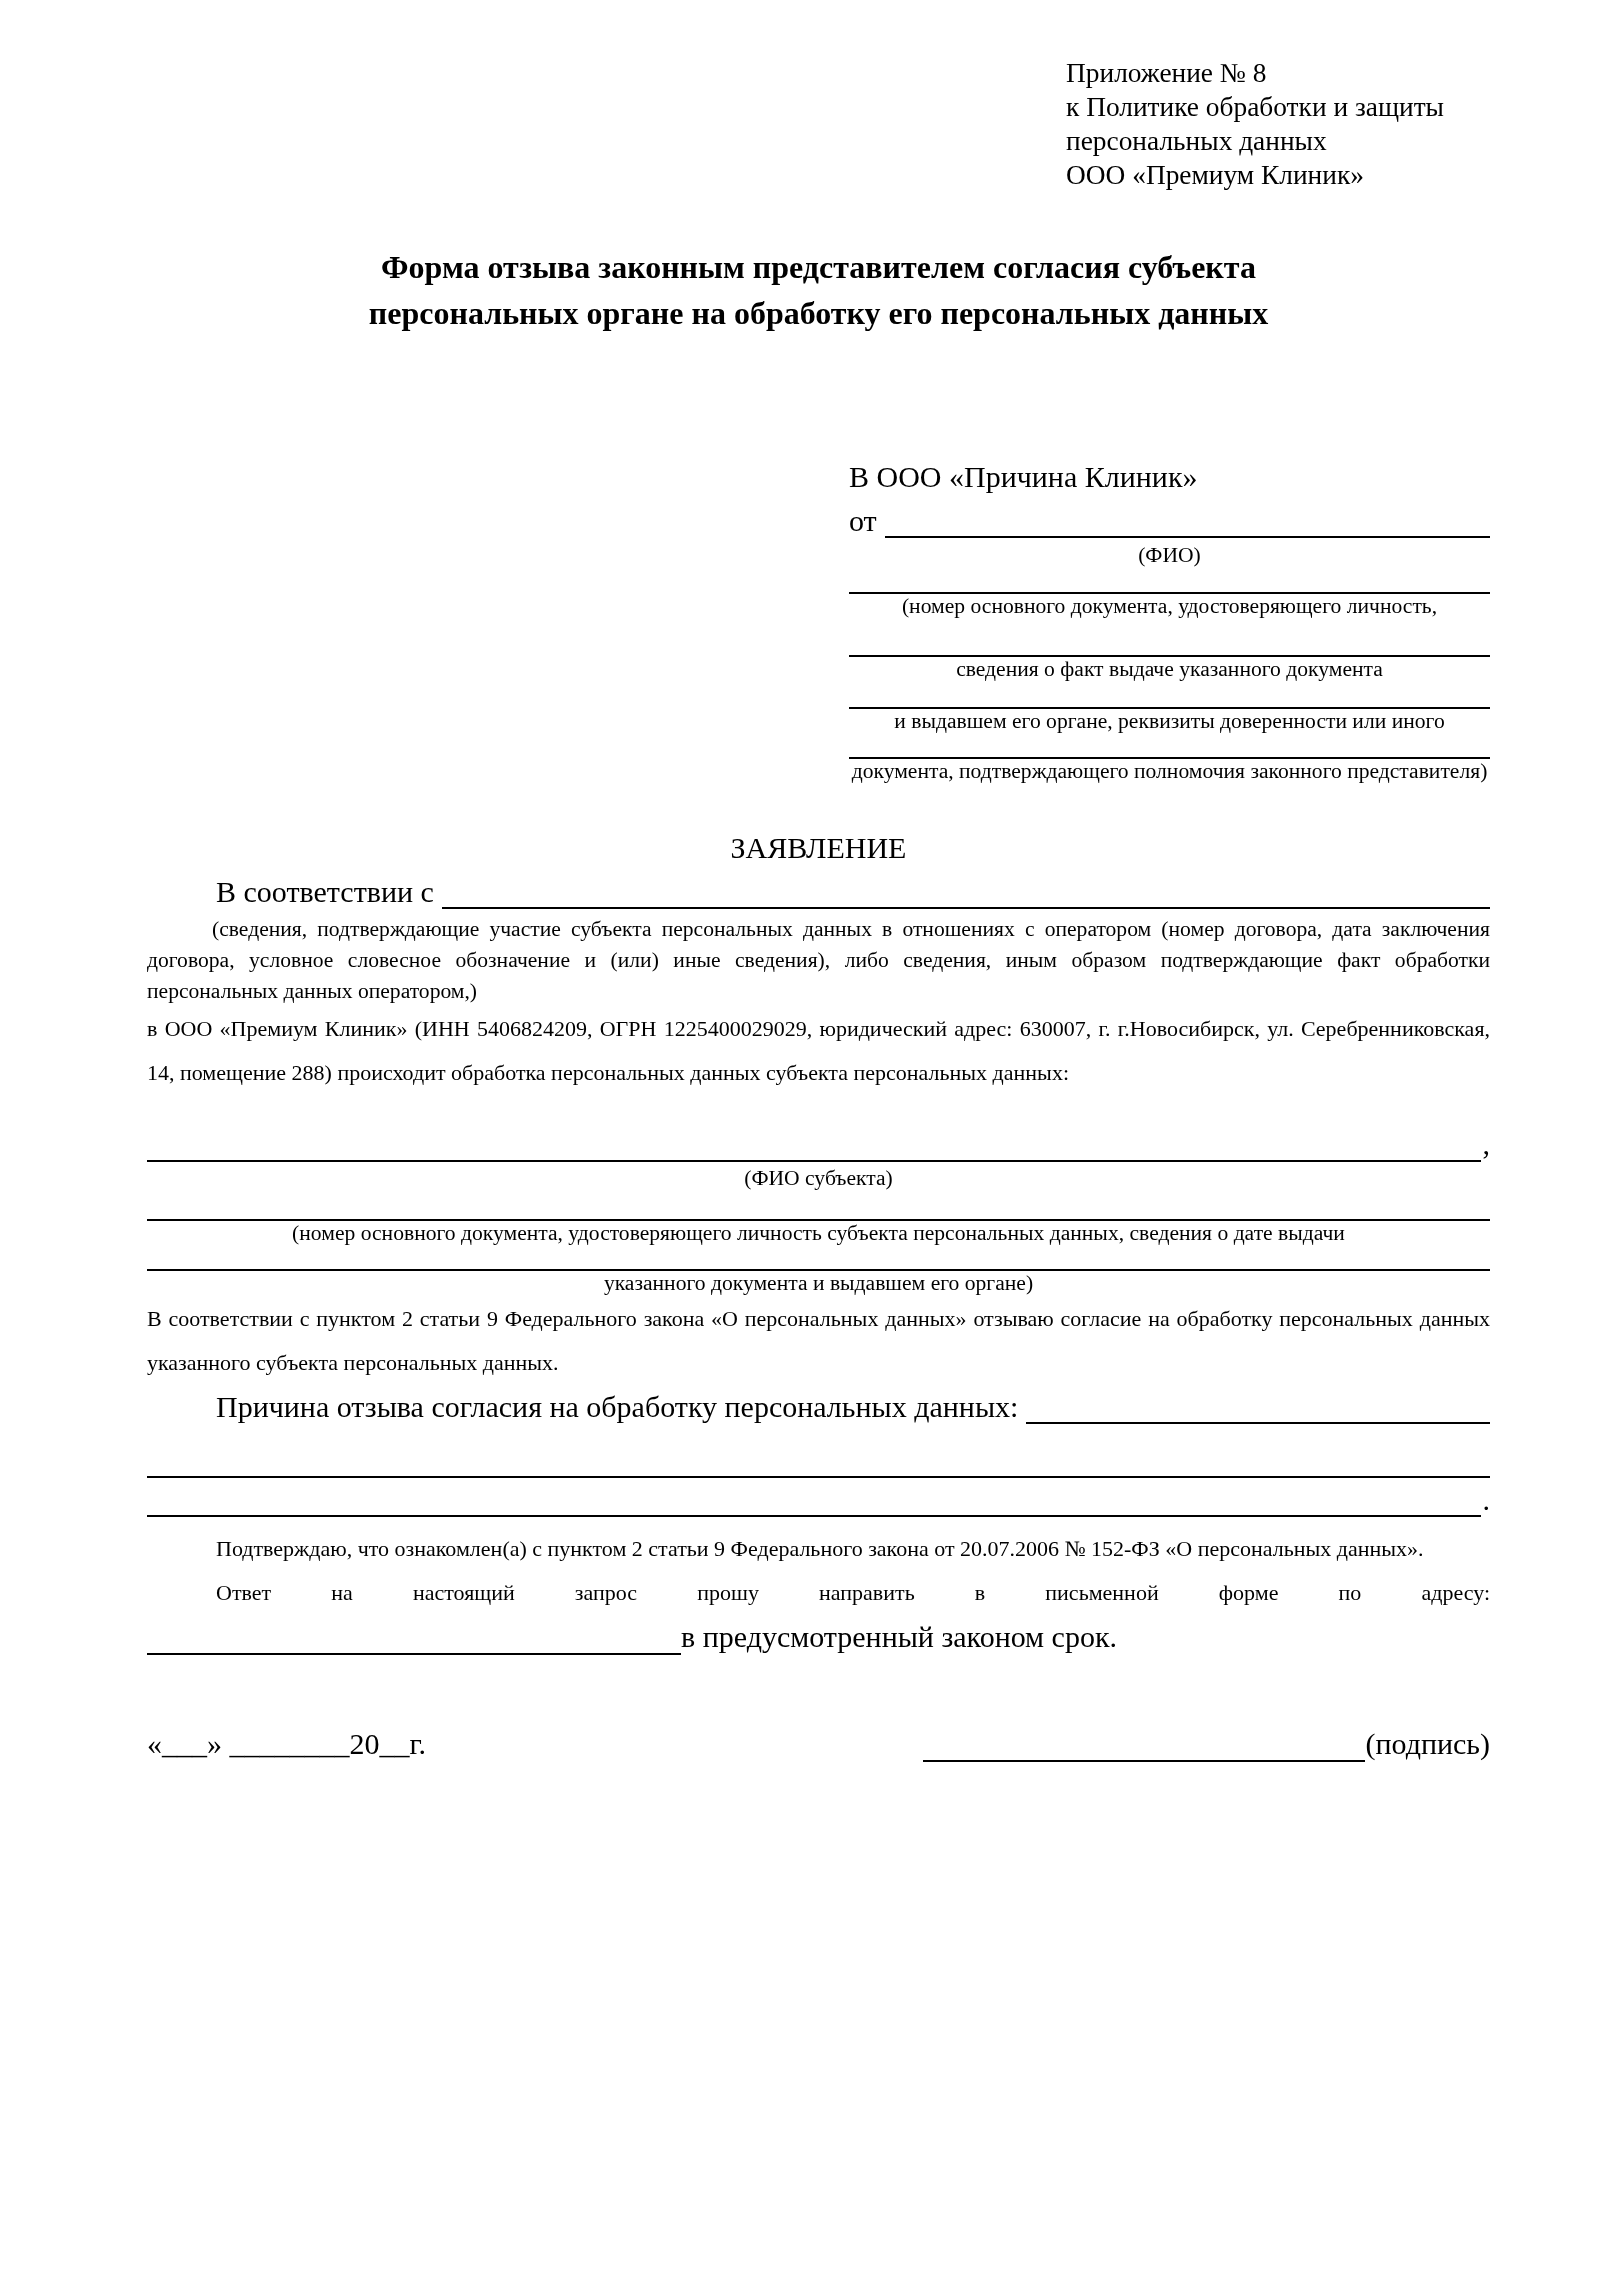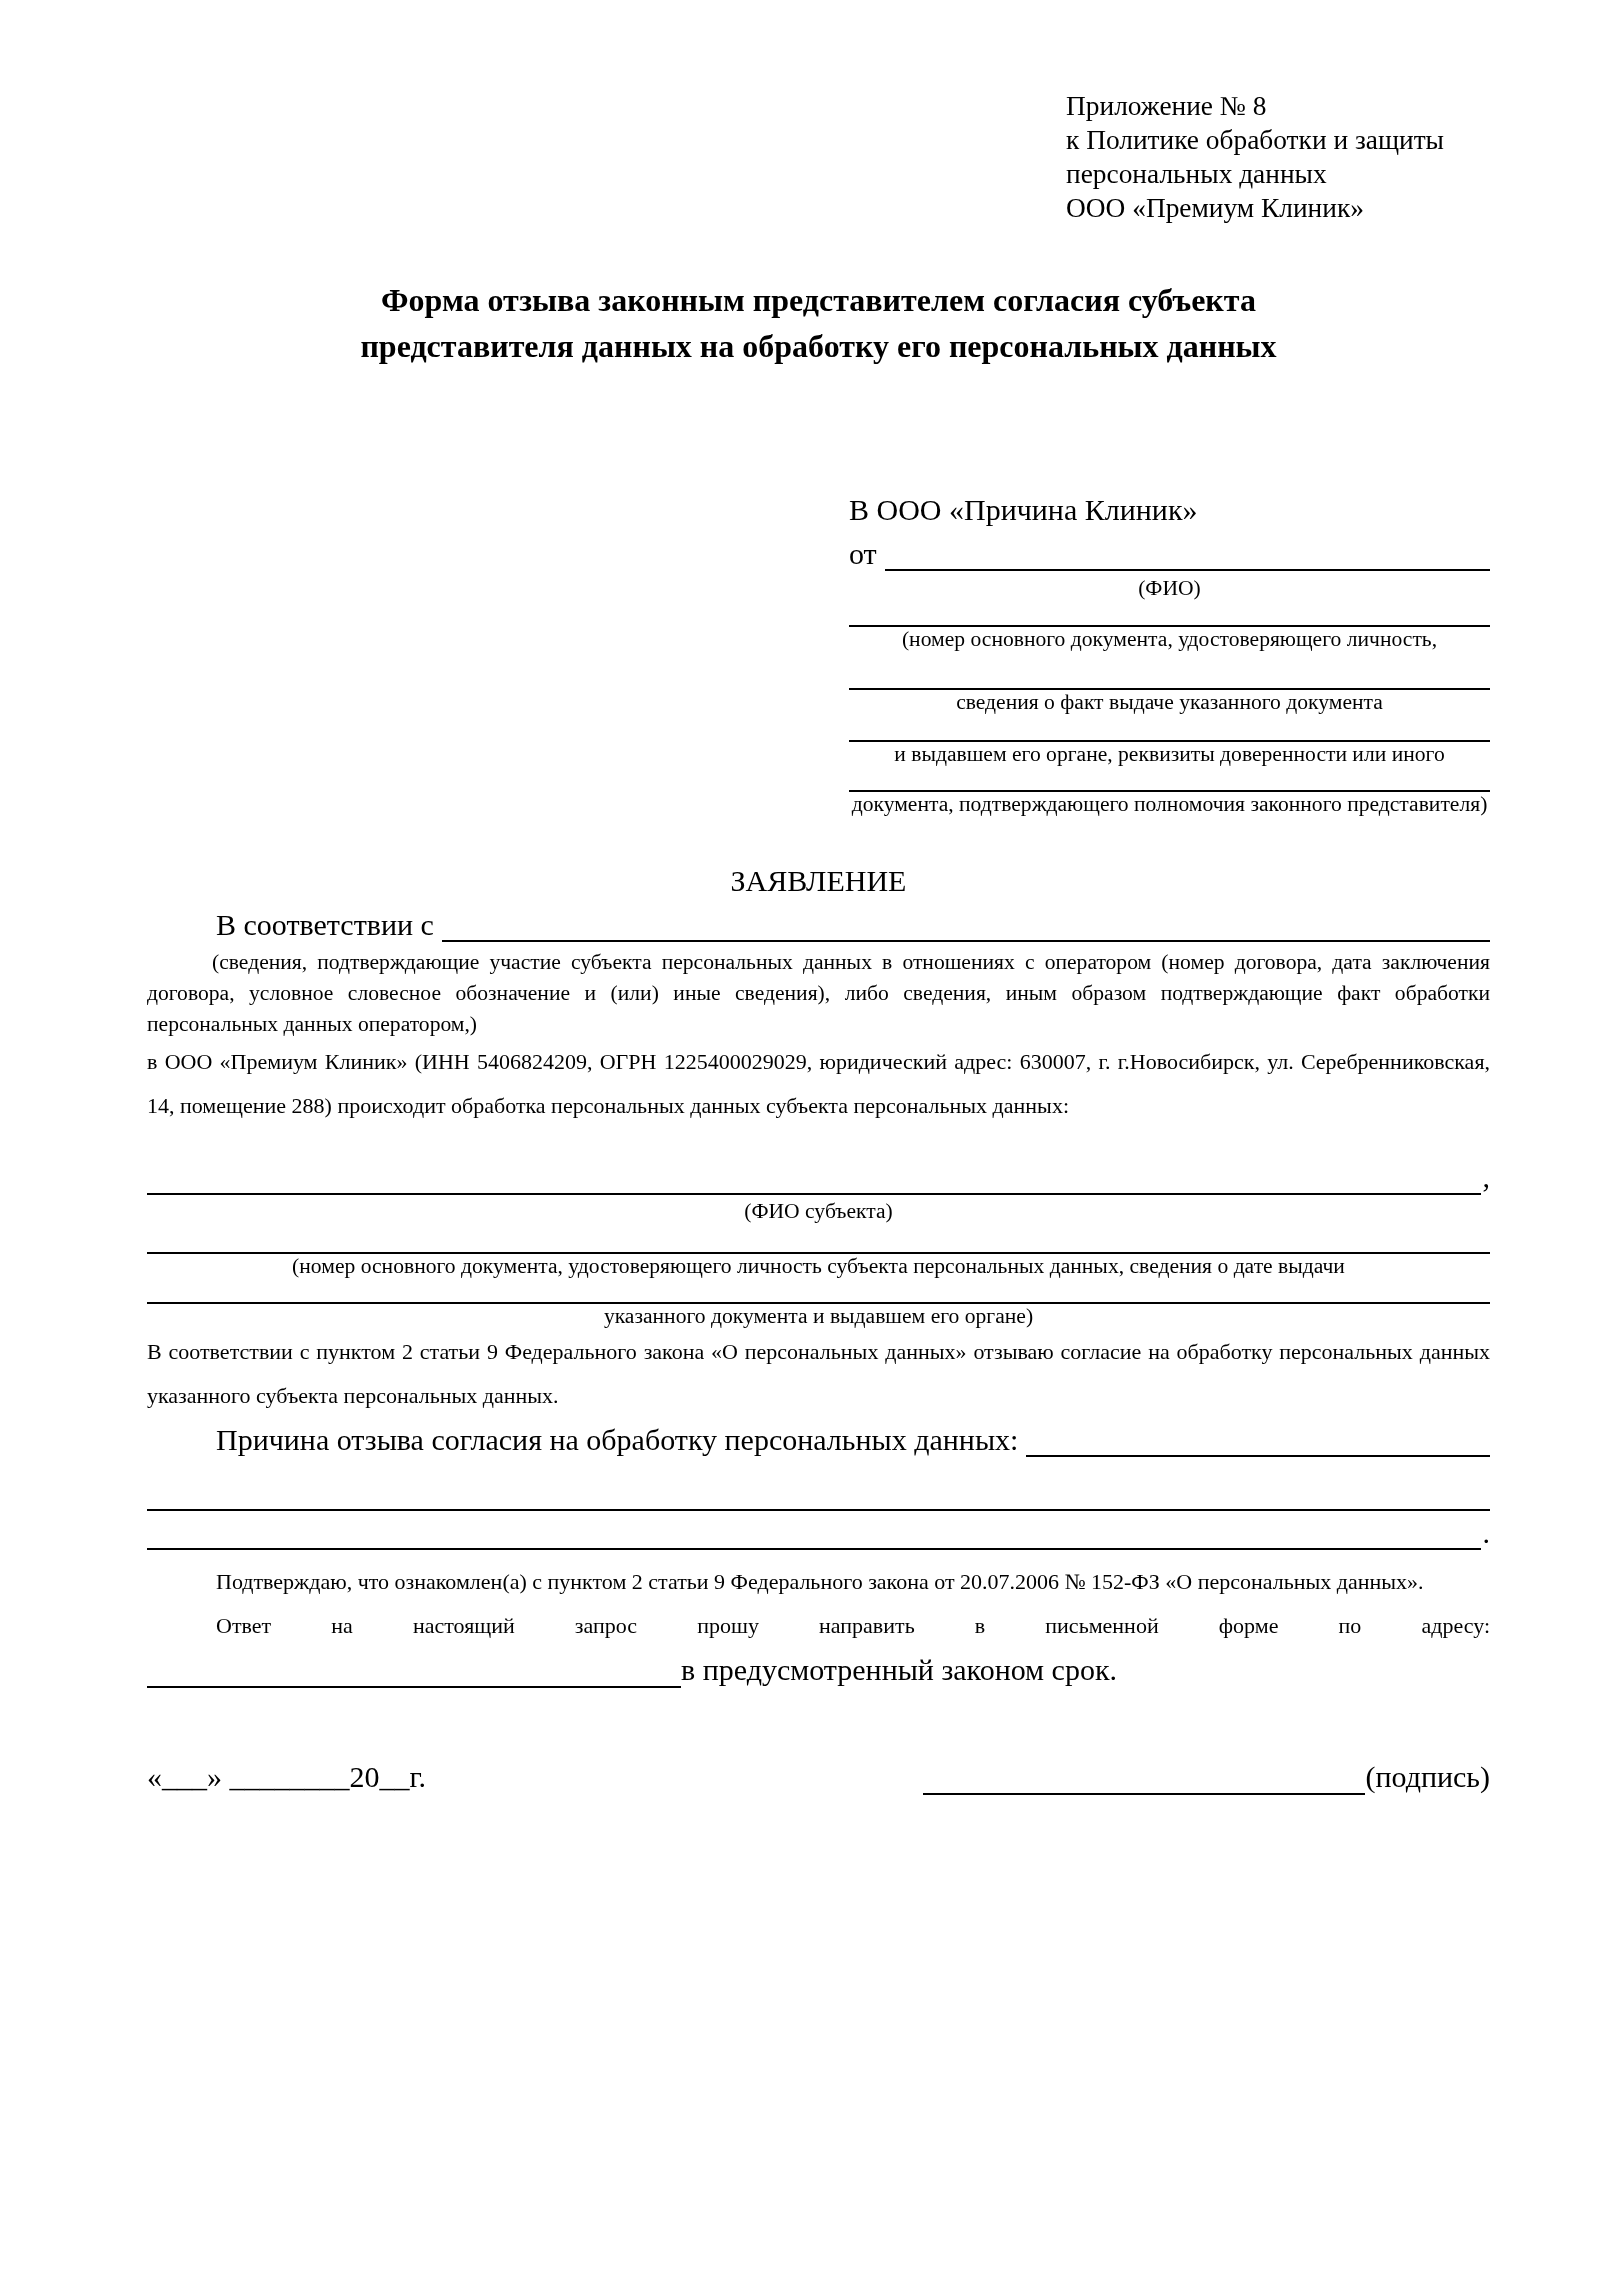--- a/index.html
+++ b/index.html
@@ -4,21 +4,21 @@
 <style>
   * { margin:0; padding:0; box-sizing:border-box; }
   html,body { background:#e9e9e9; }
   .page {
     position:relative;
     width:1621px; height:2293px;
     margin:0 auto;
     background:#ffffff;
     color:#000;
     font-family:"Liberation Serif","DejaVu Serif",serif;
-    padding:89px 131px 0 147px;
+    padding:56px 131px 0 147px;
   }
   .header-note { margin-left:919px; font-size:27.4px; line-height:34px; }
   .doc-title { margin-top:52px; text-align:center; font-weight:bold; font-size:32px; line-height:46px; }
   .doc-title span { display:block; }
 
   .addressee { margin-top:118px; margin-left:702px; }
   .addr-to { font-size:30px; line-height:45px; }
 
   .fill-row { display:flex; align-items:flex-end; font-size:30px; line-height:44px; }
   .fill { flex:1; border-bottom:2.9px solid #000; margin-bottom:4.9px; }
@@ -54,21 +54,21 @@
 
   <div class="header-note">
     <div>Приложение № 8</div>
     <div>к Политике обработки и защиты</div>
     <div>персональных данных</div>
     <div>ООО «Премиум Клиник»</div>
   </div>
 
   <div class="doc-title">
     <span>Форма отзыва законным представителем согласия субъекта</span>
-    <span>представителя данных на обработку его персональных данных</span>
+    <span>персональных органе на обработку его персональных данных</span>
   </div>
 
   <div class="addressee">
     <div class="addr-to">В ООО «Причина Клиник»</div>
     <div class="fill-row">
       <span>от</span>
       <span class="fill gap-left"></span>
     </div>
     <div class="cap">(ФИО)</div>
 

